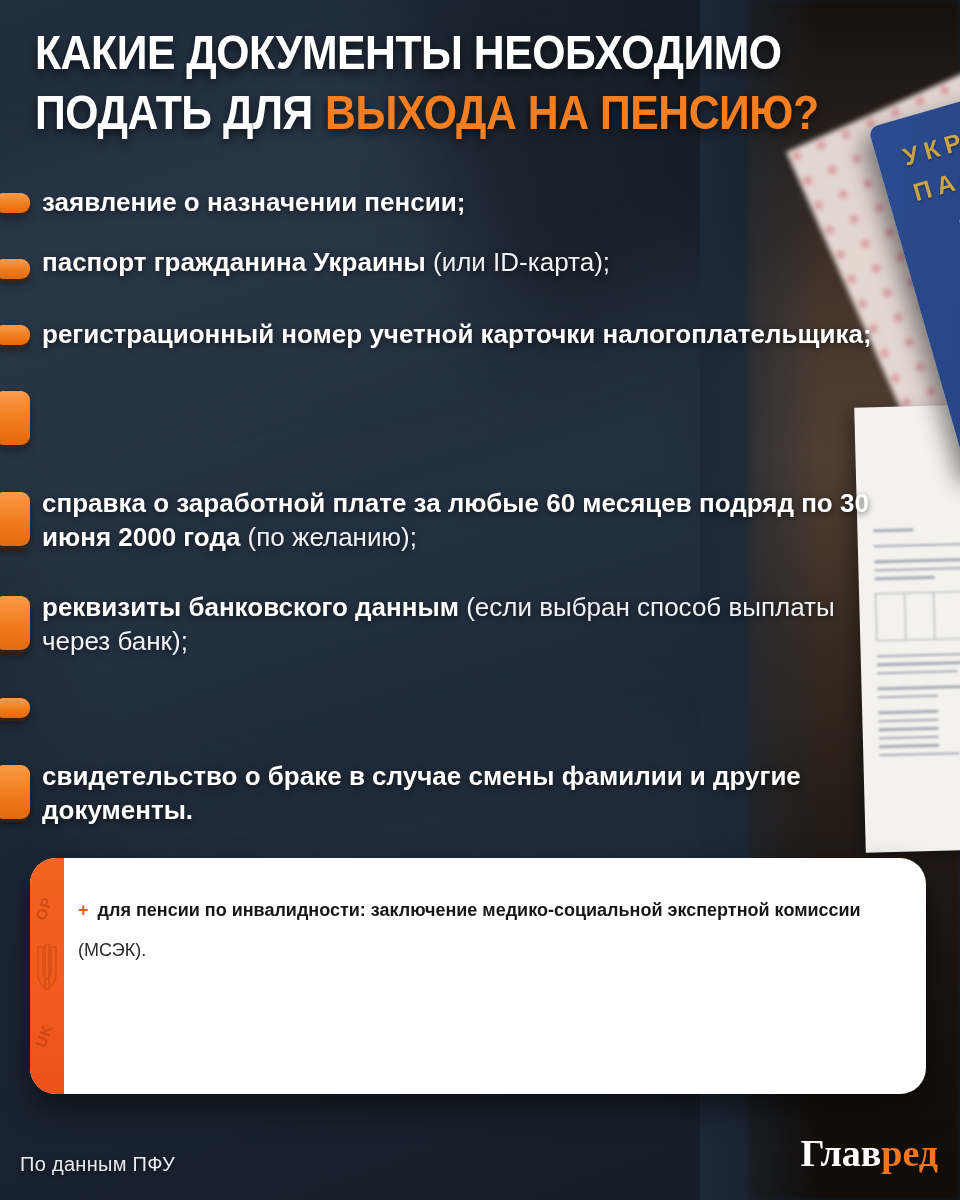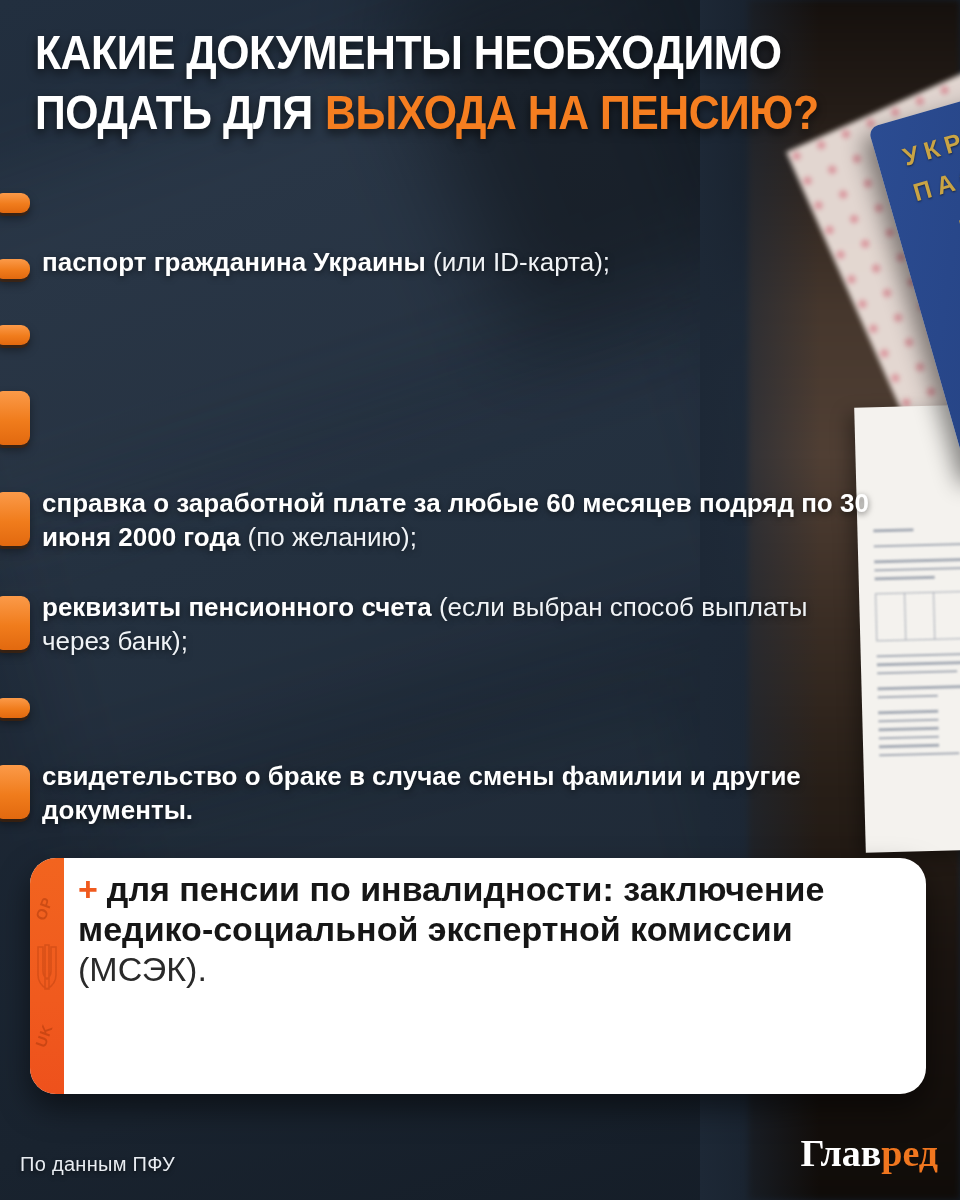--- a/index.html
+++ b/index.html
@@ -77,21 +77,21 @@
   
   .card{position:absolute;left:30px;top:858px;width:896px;height:236px;background:#ffffff;
     border-radius:26px;overflow:hidden;box-shadow:0 14px 30px rgba(0,0,0,.5);}
   .card-strip{position:absolute;left:0;top:0;width:34px;height:100%;
     background:linear-gradient(180deg,#f2641f 0%,#f05a1e 60%,#ee511c 100%);}
   .strip-letter{position:absolute;color:rgba(160,50,8,.45);font-weight:bold;font-size:15px;
     transform:rotate(-70deg);letter-spacing:1px;}
   .strip-letter.top{left:2px;top:42px;}
   .strip-letter.bottom{left:2px;bottom:50px;}
   .strip-trident{position:absolute;left:3px;top:86px;opacity:.5;}
-  .card-body{position:absolute;left:48px;top:11px;right:26px;color:#161616;font-size:34px;line-height:40px;}
+  .card-body{position:absolute;left:48px;top:32px;right:26px;color:#161616;font-size:18px;line-height:40px;}
   .note{margin:0 0 20px 0;}
   .plus{color:#f05a1e;font-weight:bold;margin-right:9px;}
   .note .b{font-weight:bold;}
   .note .r{font-weight:normal;color:#2a2a2a;}
   
   .source{position:absolute;left:20px;top:1153px;font-size:20px;color:#e9edf2;letter-spacing:.3px;
     text-shadow:0 2px 4px rgba(0,0,0,.5);}
   .brand{position:absolute;right:22px;top:1131px;font-family:"Liberation Serif",serif;font-weight:bold;
     font-size:38px;color:#ffffff;letter-spacing:0;}
   .brand .accent{color:#f0761f;}
@@ -155,23 +155,25 @@
 
   <div class="pill s p1"></div>
   <div class="pill s p2"></div>
   <div class="pill s p3"></div>
   <div class="pill t p4"></div>
   <div class="pill t p5"></div>
   <div class="pill t p6"></div>
   <div class="pill s p7"></div>
   <div class="pill t p8"></div>
 
+  <div class="row r1 nowrap"><span class="b">заявление о назначении пенсии;</span><span class="r"></span></div>
   <div class="row r2 nowrap"><span class="b">паспорт гражданина Украины</span><span class="r"> (или ID-карта);</span></div>
+  <div class="row r3 nowrap"><span class="b">регистрационный номер учетной карточки налогоплательщика;</span><span class="r"></span></div>
   <div class="row r5"><span class="b">справка о заработной плате за любые 60 месяцев подряд по 30 июня 2000 года</span><span class="r"> (по желанию);</span></div>
-  <div class="row r6"><span class="b">реквизиты пенсионного счета</span><span class="r"> (если выбран способ выплаты через банк);</span></div>
+  <div class="row r6"><span class="b">реквизиты банковского данным</span><span class="r"> (если выбран способ выплаты через банк);</span></div>
   <div class="row r8"><span class="b">свидетельство о браке в случае смены фамилии и другие документы.</span><span class="r"></span></div>
 
   <div class="card">
     <div class="card-strip">
       <span class="strip-letter top">OP</span>
       <span class="strip-letter bottom">UK</span>
       <svg class="strip-trident" width="28" height="66" viewBox="0 0 28 66">
         <path d="M5 3 v28 q0 9 9 14 q9 -5 9 -14 v-28 h-5 v24 q0 5 -4 8 q-4 -3 -4 -8 v-24 z M12 1 h4 v44 h-4 z" fill="none" stroke="rgba(150,45,5,.55)" stroke-width="1.6"></path>
       </svg>
     </div>

